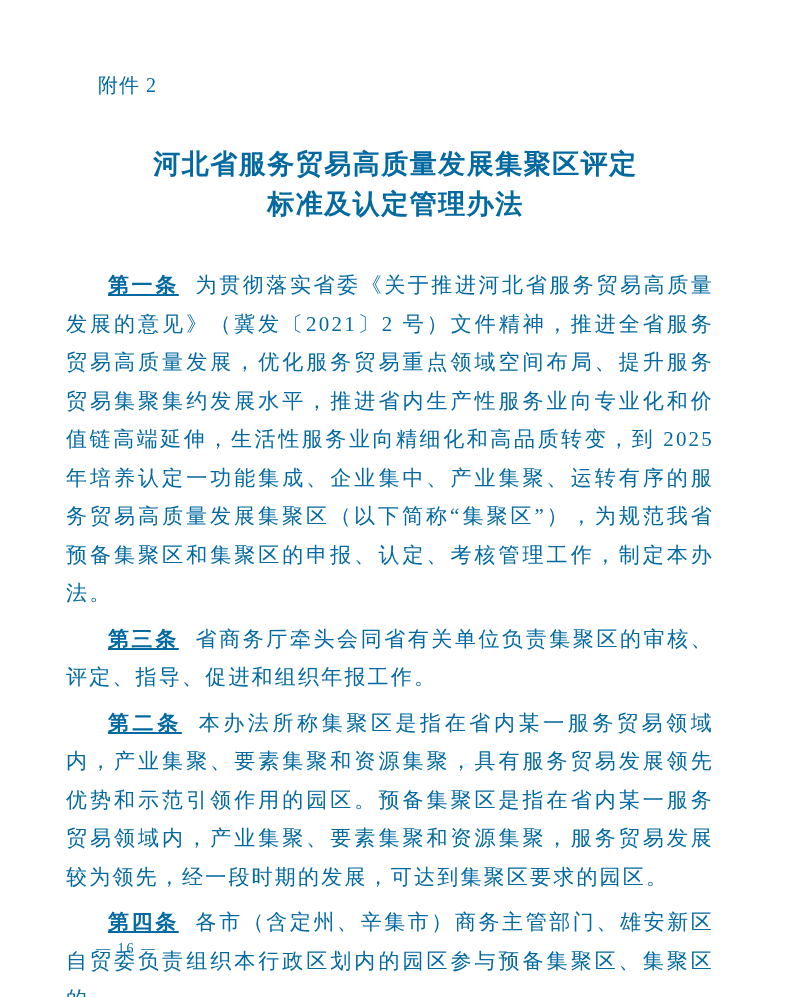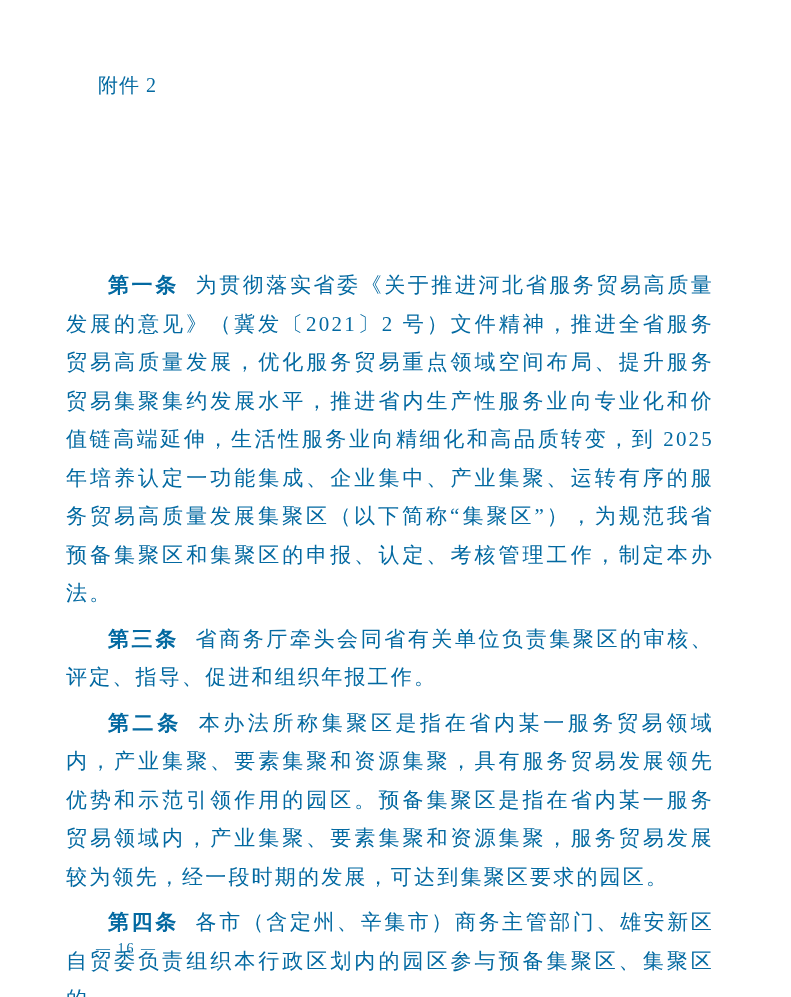--- a/index.html
+++ b/index.html
@@ -46,37 +46,40 @@
     text-align: justify;
   }
   .para {
     margin: 0 0 7px 0;
     text-indent: 2em;
   }
   .art-label {
     font-family: "Liberation Sans", "DejaVu Sans", sans-serif;
     font-weight: 700;
     margin-right: 0.8em;
+    text-decoration: underline;
   }
   .page-footer {
     position: absolute;
     left: 96px;
     top: 941px;
     font-size: 14px;
     letter-spacing: 2px;
   }
 </style>
 </head>
 <body>
 
 <div class="page">
 
   <div class="attachment">附件 2</div>
 
   <div class="doc-title">
+    <div>河北省服务贸易高质量发展集聚区评定</div>
+    <div>标准及认定管理办法</div>
   </div>
 
   <div class="doc-body">
 
     <p class="para">
       <span class="art-label">第一条</span><span>为贯彻落实省委《关于推进河北省服务贸易高质量发展的意见》（冀发〔2021〕2 号）文件精神，推进全省服务贸易高质量发展，优化服务贸易重点领域空间布局、提升服务贸易集聚集约发展水平，推进省内生产性服务业向专业化和价值链高端延伸，生活性服务业向精细化和高品质转变，到 2025 年培养认定一功能集成、企业集中、产业集聚、运转有序的服务贸易高质量发展集聚区（以下简称“集聚区”），为规范我省预备集聚区和集聚区的申报、认定、考核管理工作，制定本办法。</span>
     </p>
 
     <p class="para">
       <span class="art-label">第三条</span><span>省商务厅牵头会同省有关单位负责集聚区的审核、评定、指导、促进和组织年报工作。</span>

